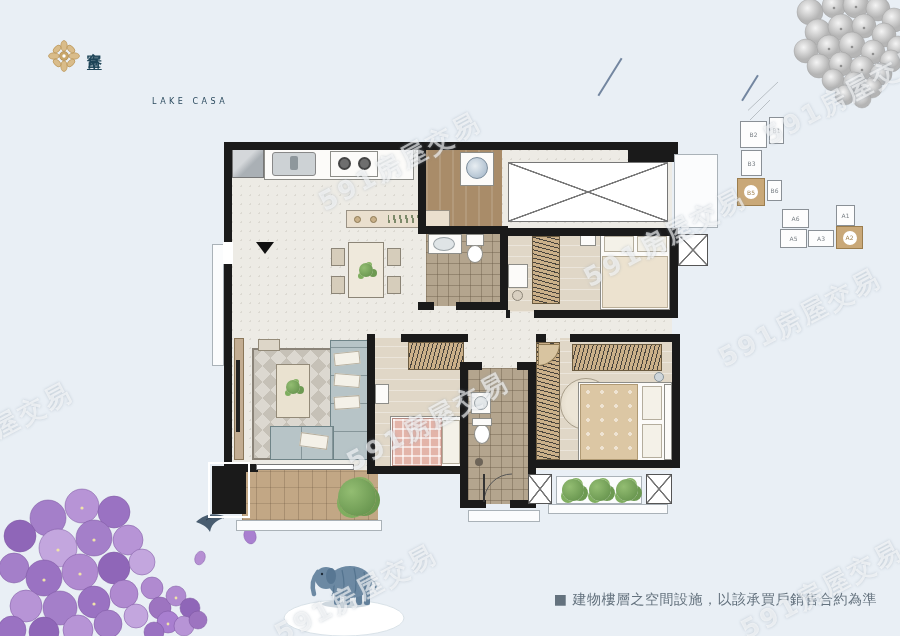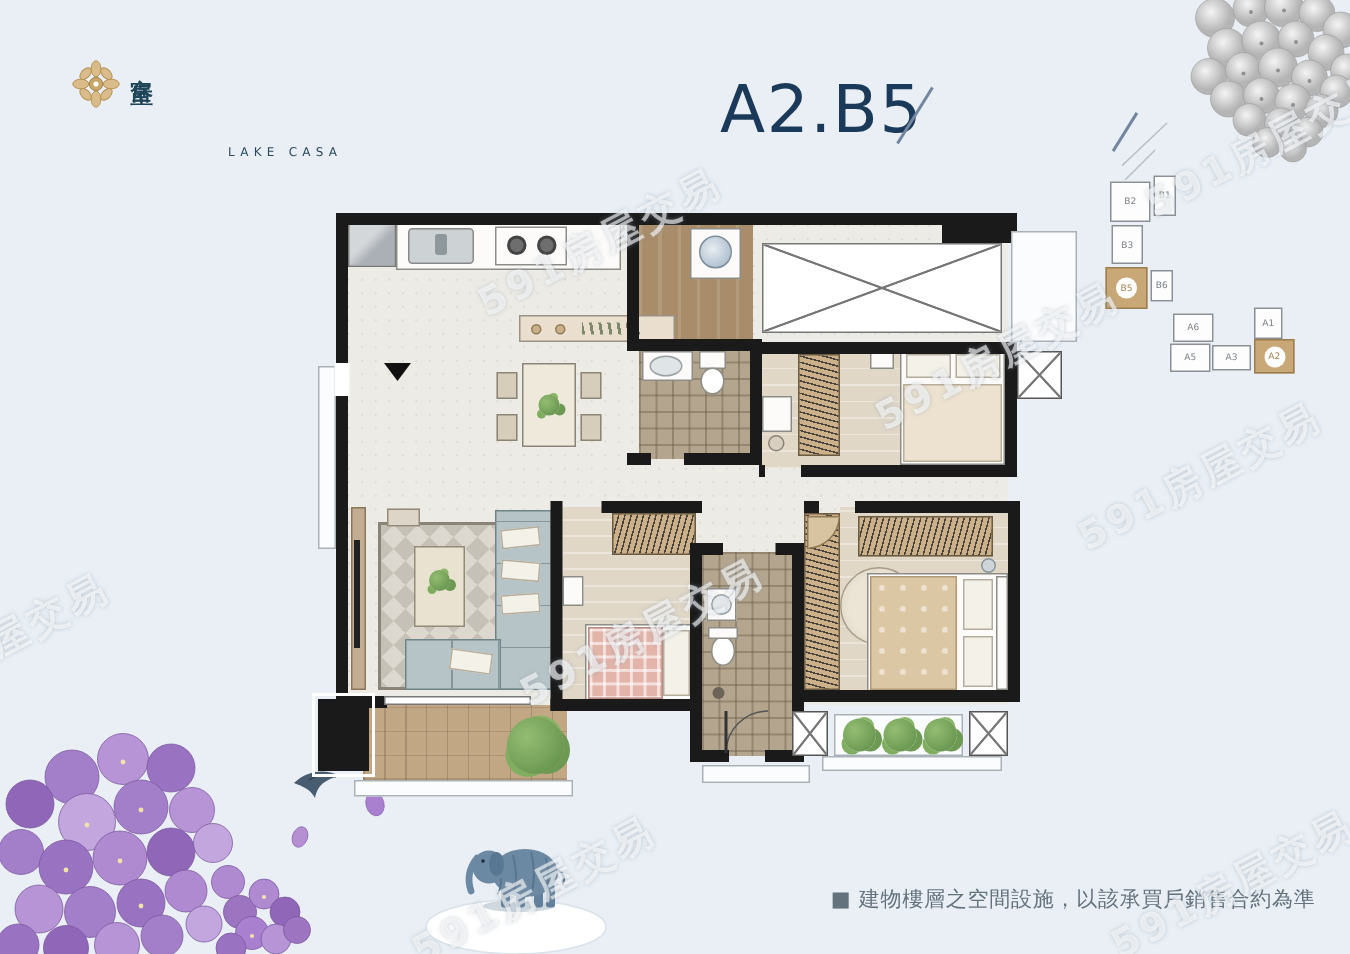--- a/index.html
+++ b/index.html
@@ -70,21 +70,20 @@
       <ellipse cx="21.5" cy="8.5" rx="4.4" ry="2.6" transform="rotate(45 21.5 8.5)"></ellipse>
       <ellipse cx="8.5" cy="21.5" rx="4.4" ry="2.6" transform="rotate(45 8.5 21.5)"></ellipse>
       <ellipse cx="21.5" cy="21.5" rx="4.4" ry="2.6" transform="rotate(-45 21.5 21.5)"></ellipse>
     </g>
     <circle cx="15" cy="15" r="4.2" fill="#c8a76b" stroke="#a9824a" stroke-width=".6"></circle>
     <circle cx="15" cy="15" r="1.6" fill="#fff"></circle>
   </svg>
   <div class="logo-prefix">富堡</div>
   <div class="logo-sub">LAKE CASA</div>
 
-  <div class="unit-code">A2.B5</div>
   <div class="slash slash1"></div>
   <div class="slash slash2"></div>
 
   <svg class="deco" style="left:748px;top:0;width:152px;height:120px;" viewBox="0 0 152 120">
     <defs>
         <radialGradient id="gp" cx="40%" cy="35%">
           <stop offset="0%" stop-color="#f4f4f4"></stop>
           <stop offset="100%" stop-color="#b5b5b5"></stop>
         </radialGradient>
       </defs>

